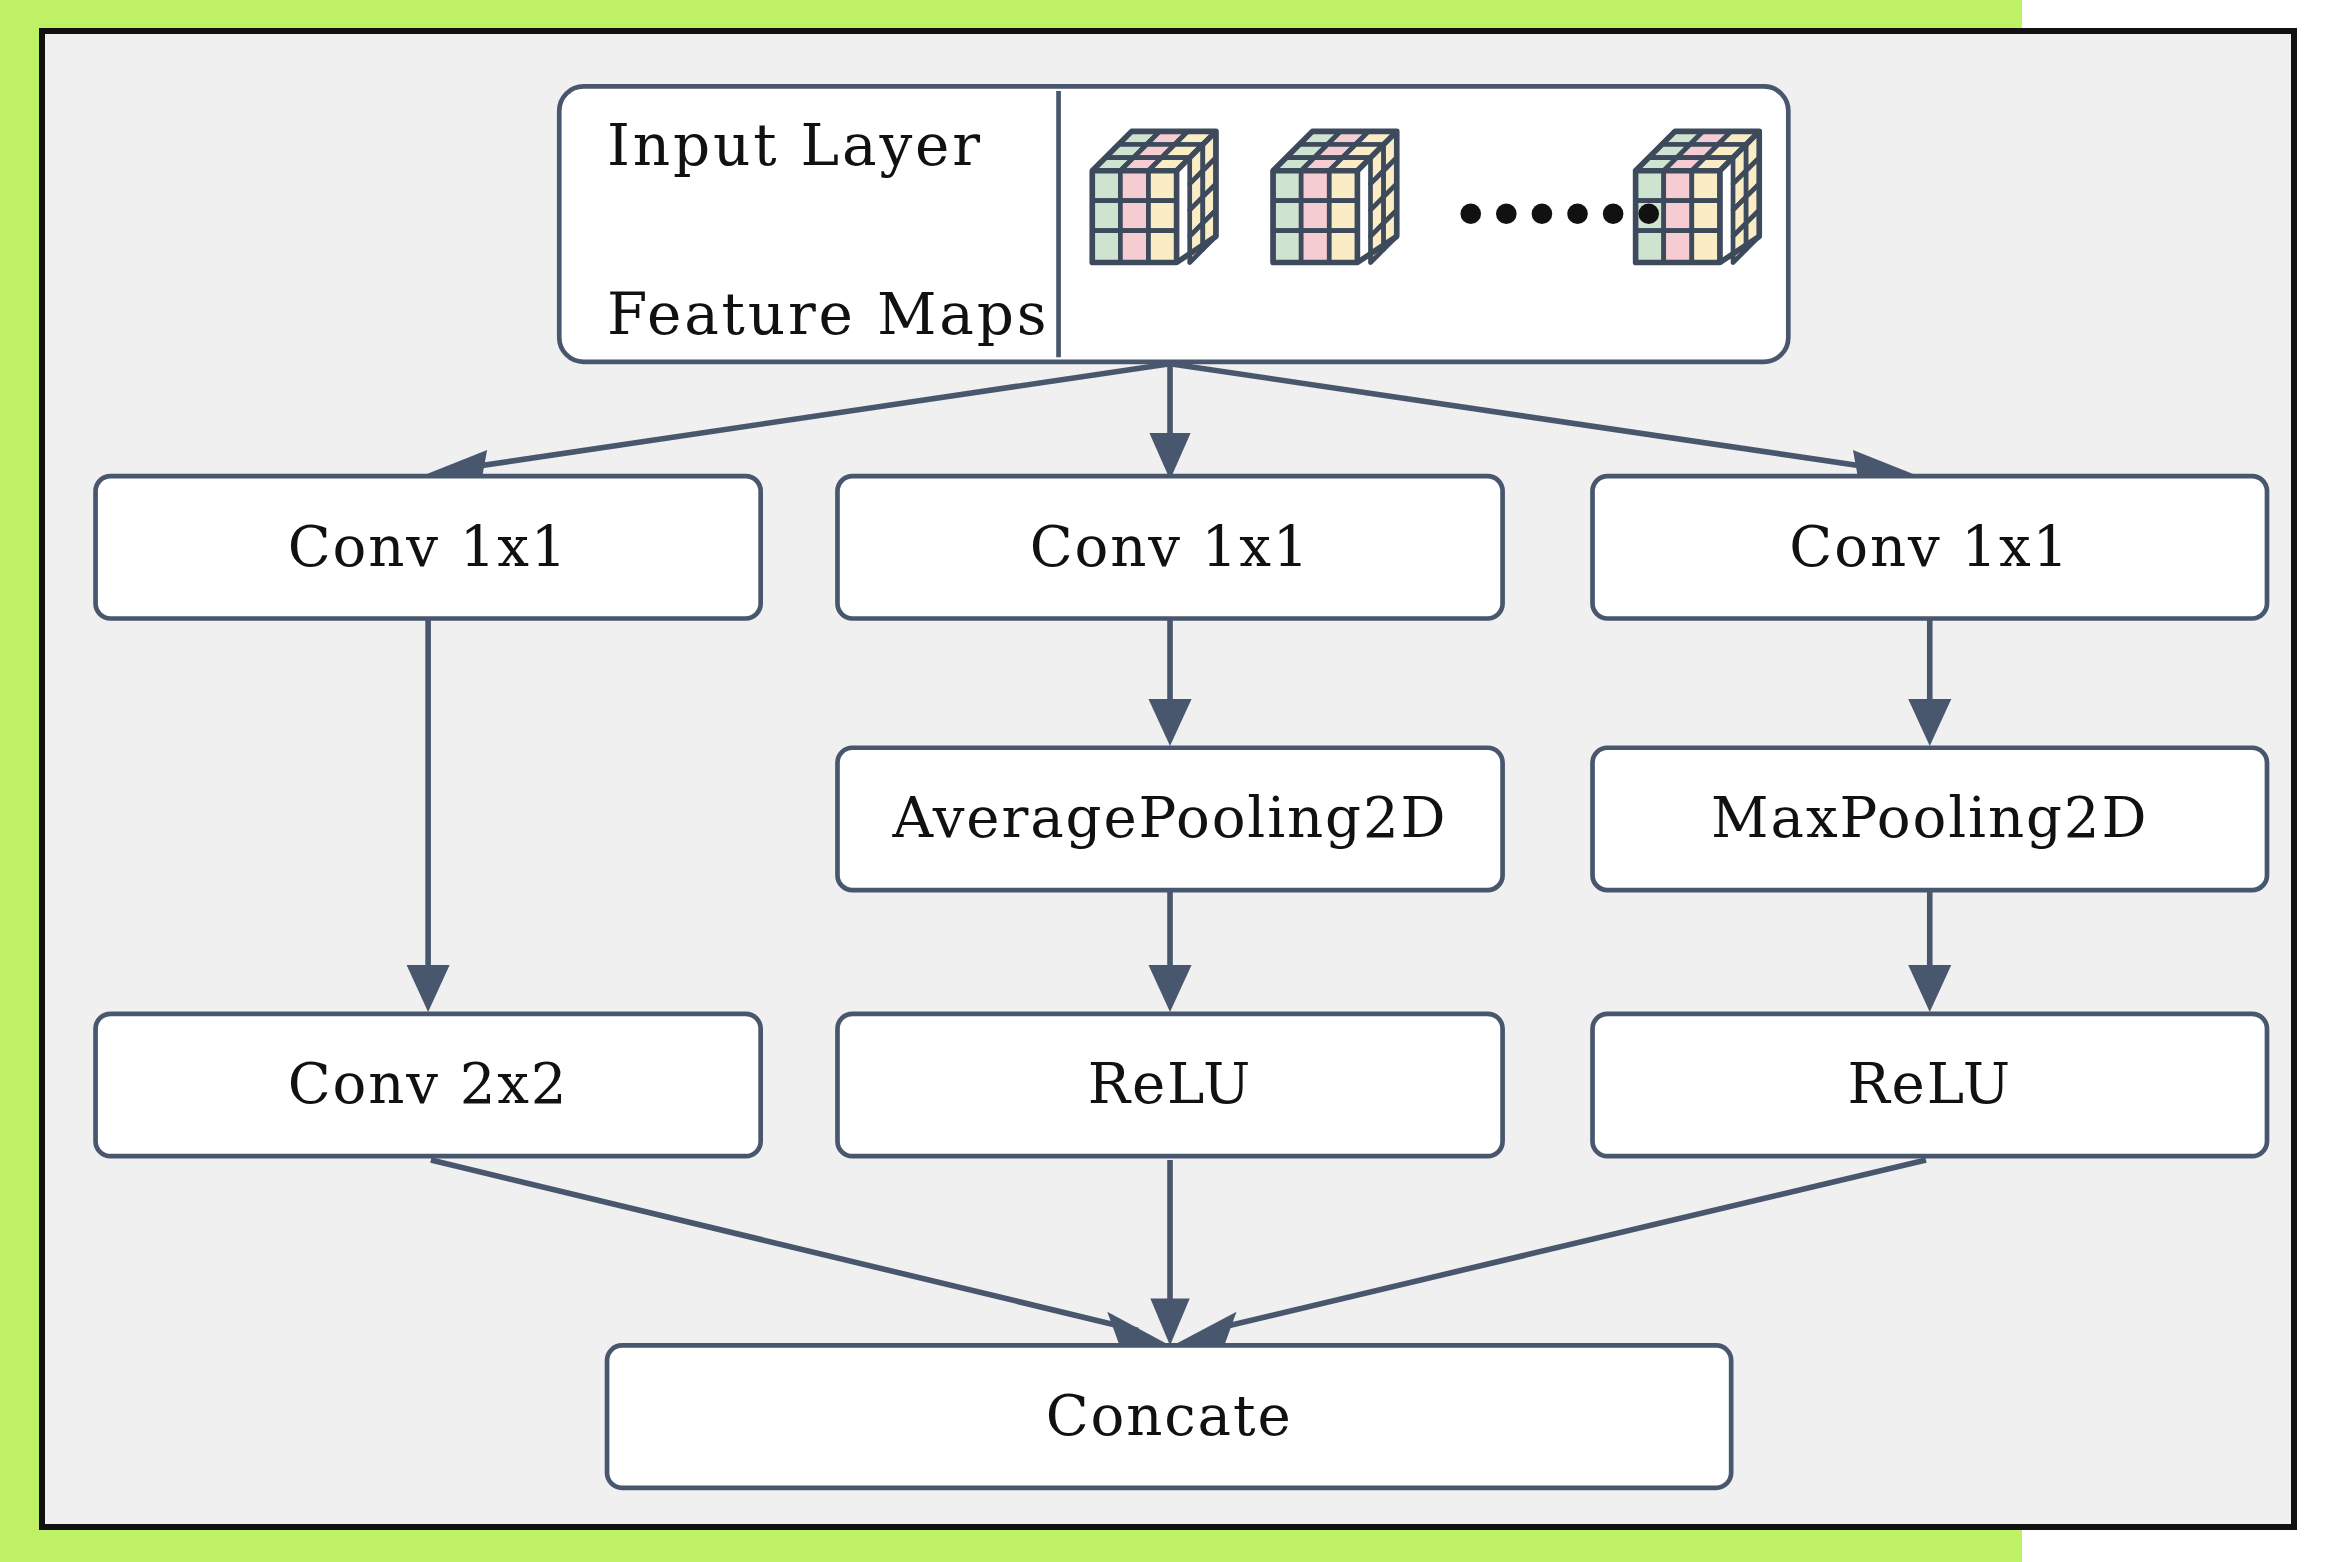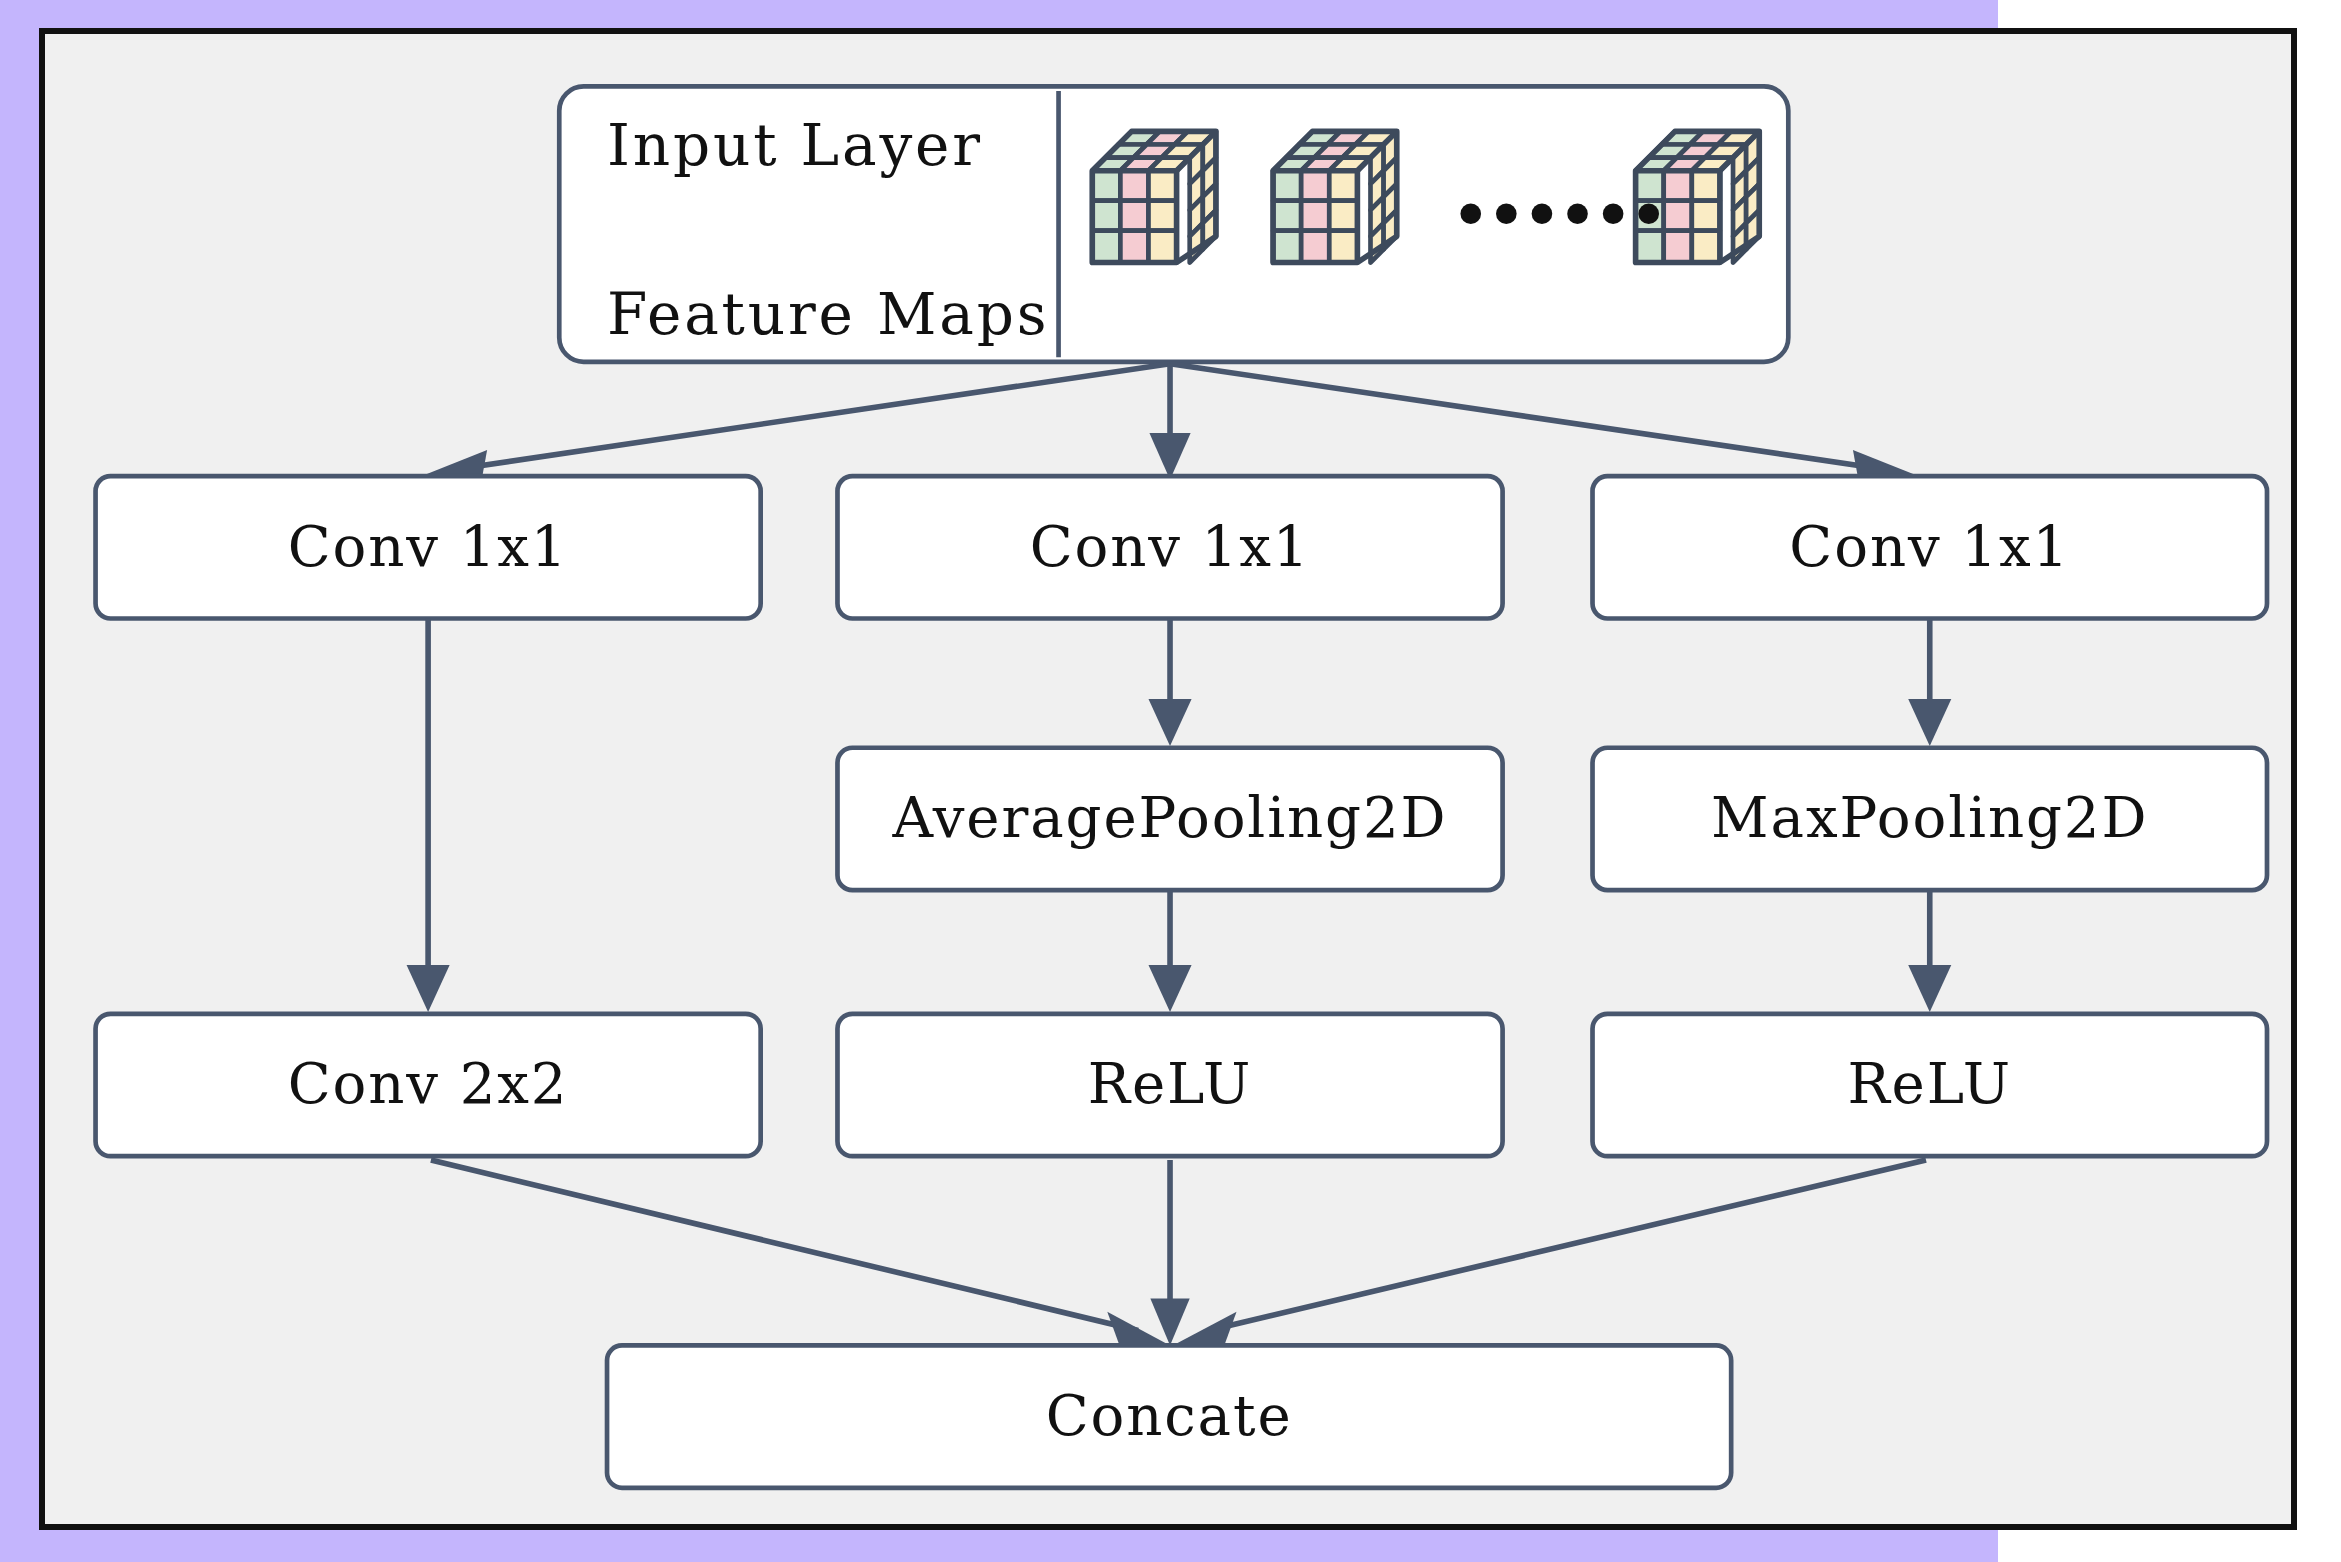--- a/index.html
+++ b/index.html
@@ -13,21 +13,22 @@
     height: 1563px;
     font-family: "DejaVu Serif", "Liberation Serif", serif;
     overflow: hidden;
   }
 
   #figure-root {
     position: absolute;
     left: 0; top: 0;
     width: 1998px;
     height: 1563px;
-    background: #c4b5fd;
+    background: #bef264;
+    padding-left: 24px;
   }
 
   
   #figure-frame {
     position: absolute;
     left: 39px;
     top: 28px;
     width: 2258px;
     height: 1502px;
     box-sizing: border-box;

